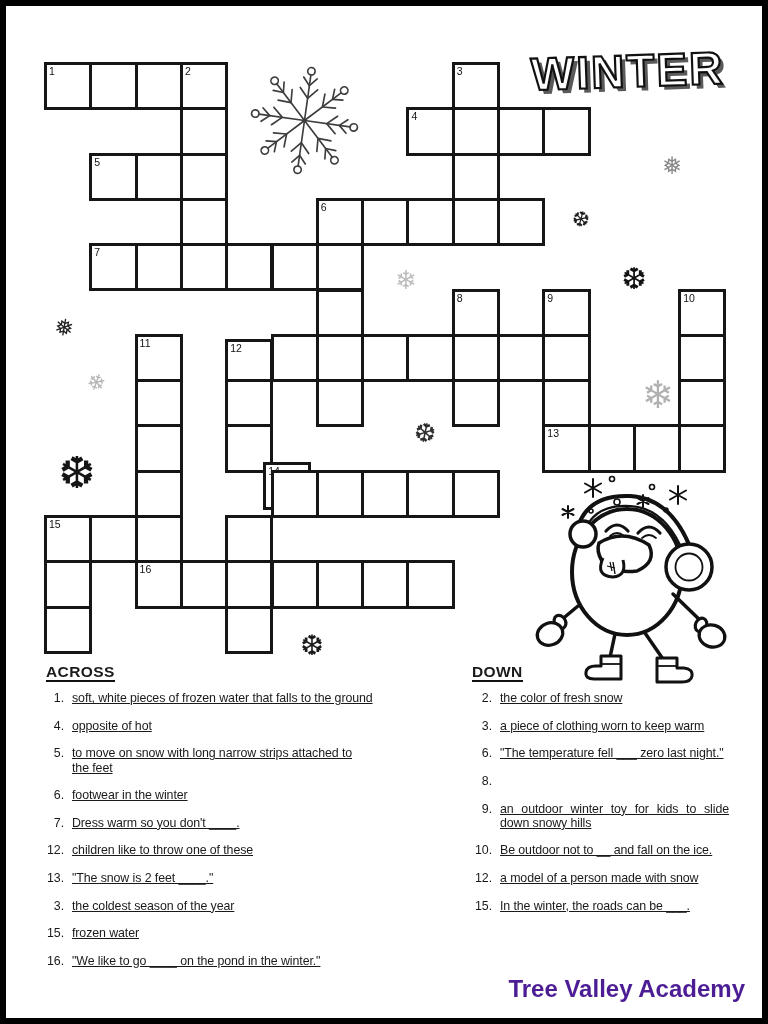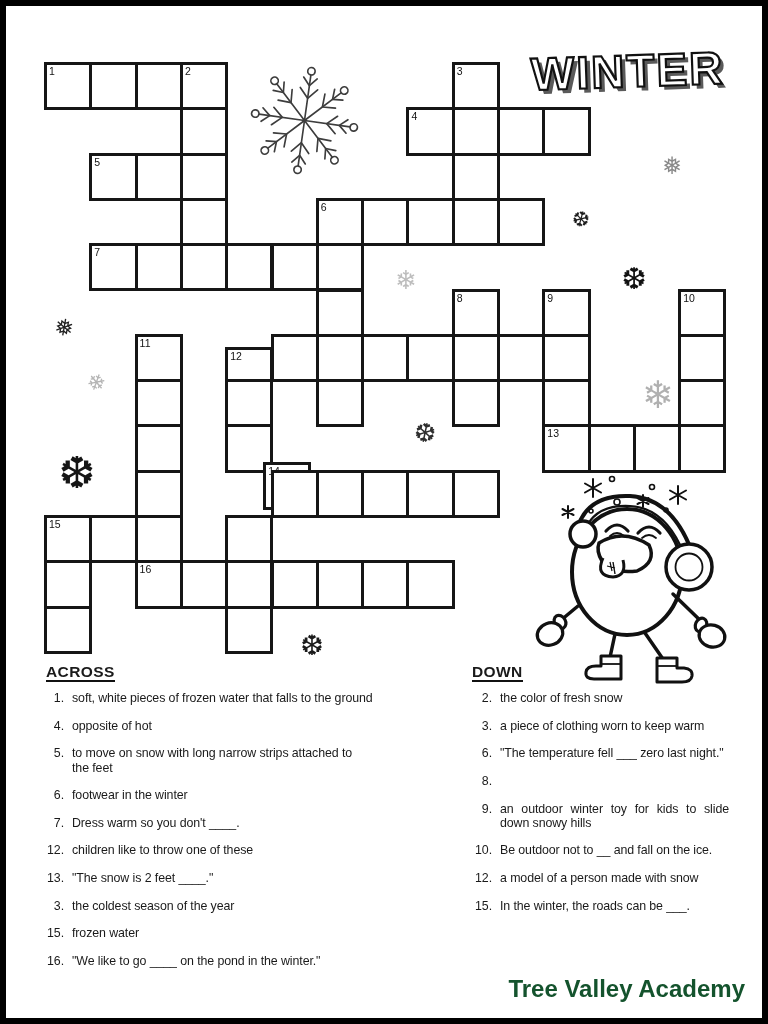--- a/index.html
+++ b/index.html
@@ -28,26 +28,26 @@
   
   .clue-col{position:absolute;top:665px;font-size:12.4px;line-height:14.2px;letter-spacing:-0.1px;}
   .col-across{left:46px;width:346px;}
   .col-down{left:472px;width:262px;}
   .hdr{font-size:15.5px;font-weight:bold;letter-spacing:.4px;border-bottom:2px solid #111;
        display:inline-block;padding-bottom:1px;margin-bottom:9px;}
   .clue{display:flex;margin-bottom:13.4px;}
   .clue .n{flex:none;text-align:right;margin-right:8px;}
   .col-across .clue .n{width:18px;}
   .col-down .clue .n{width:20px;}
-  .clue .t{white-space:pre-line;}
+  .clue .t{white-space:pre-line;text-decoration:underline;}
   .col-across .clue .t{width:316px;text-align:left;}
   .col-down .clue .t{width:229px;text-align:justify;}
 
   .footer{position:absolute;right:23px;bottom:21px;font-size:24px;font-weight:bold;
-          color:#14532d;z-index:5;}
+          color:#4c1d95;z-index:5;}
 </style>
 </head>
 <body>
 
 <div class="page">
   <div class="border-frame"></div>
 
   <div class="title">WINTER</div>
 
   <svg class="bigflake" width="117" height="117" viewBox="0 0 120 120">
@@ -130,21 +130,21 @@
       </div>
       <div class="cell" style="left: 542.3px; top: 288.5px;">
         <span class="cellnum">9</span>
       </div>
       <div class="cell" style="left: 678.2px; top: 288.5px;">
         <span class="cellnum">10</span>
       </div>
       <div class="cell" style="left: 134.6px; top: 333.8px;">
         <span class="cellnum">11</span>
       </div>
-      <div class="cell" style="left: 225.2px; top: 347px;">
+      <div class="cell" style="left: 225.2px; top: 339px;">
         <span class="cellnum">12</span>
       </div>
       <div class="cell" style="left: 270.5px; top: 333.8px;"></div>
       <div class="cell" style="left: 315.8px; top: 333.8px;"></div>
       <div class="cell" style="left: 361.1px; top: 333.8px;"></div>
       <div class="cell" style="left: 406.4px; top: 333.8px;"></div>
       <div class="cell" style="left: 451.7px; top: 333.8px;"></div>
       <div class="cell" style="left: 497px; top: 333.8px;"></div>
       <div class="cell" style="left: 542.3px; top: 333.8px;"></div>
       <div class="cell" style="left: 678.2px; top: 333.8px;"></div>

